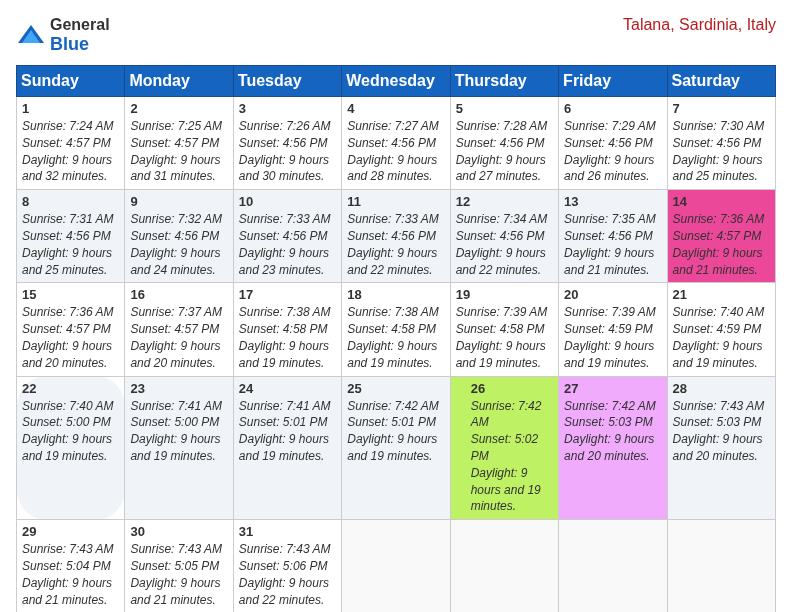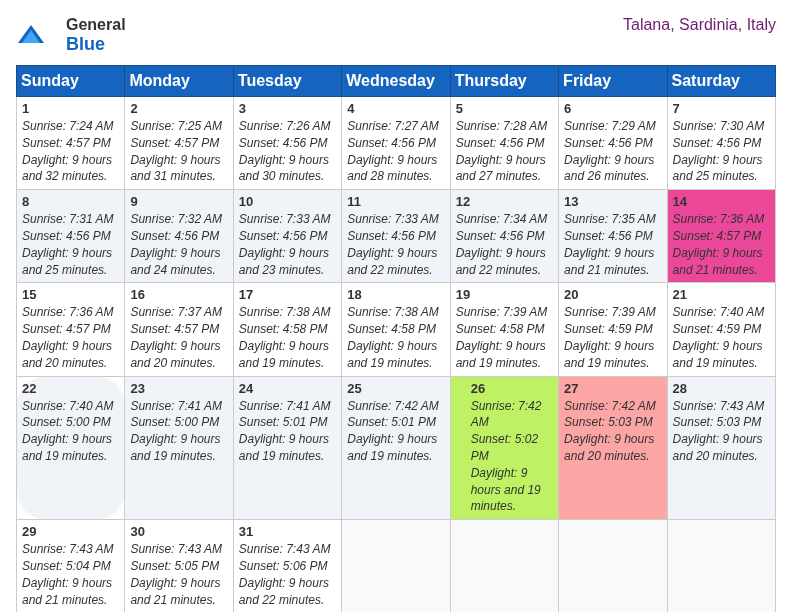--- a/index.html
+++ b/index.html
@@ -12,33 +12,33 @@
     }
     .header-area {
       display: flex;
       justify-content: space-between;
       align-items: flex-start;
       margin-bottom: 10px;
     }
     .logo {
       display: flex;
       align-items: center;
-      gap: 20px;
+      gap: 4px;
     }
     .title-area {
       text-align: right;
     }
     .month-title {
       font-size: 32px;
       font-weight: bold;
       color: #333;
     }
     .location-title {
       font-size: 16px;
-      color: #701a75;
+      color: #b91c1c;
     }
     .calendar {
       width: 100%;
       border-collapse: collapse;
       border: 1px solid #ccc;
     }
     .calendar th {
       background-color: #1565c0;
       color: #fff;
       font-size: 16px;
@@ -319,21 +319,21 @@
     </div>
   </td>
         <td style="background: #bef264; padding-left: 20px;">
     <span class="day-number">26</span>
     <div class="day-info">
       Sunrise: 7:42 AM<br>
       Sunset: 5:02 PM<br>
       Daylight: 9 hours and 19 minutes.
     </div>
   </td>
-        <td style="background: #fca5a5; margin-top: 48px;">
+        <td style="background: #f0abfc; margin-top: 48px;">
     <span class="day-number">27</span>
     <div class="day-info">
       Sunrise: 7:42 AM<br>
       Sunset: 5:03 PM<br>
       Daylight: 9 hours and 20 minutes.
     </div>
   </td>
         <td style="background: rgb(240, 244, 248);">
     <span class="day-number">28</span>
     <div class="day-info">

